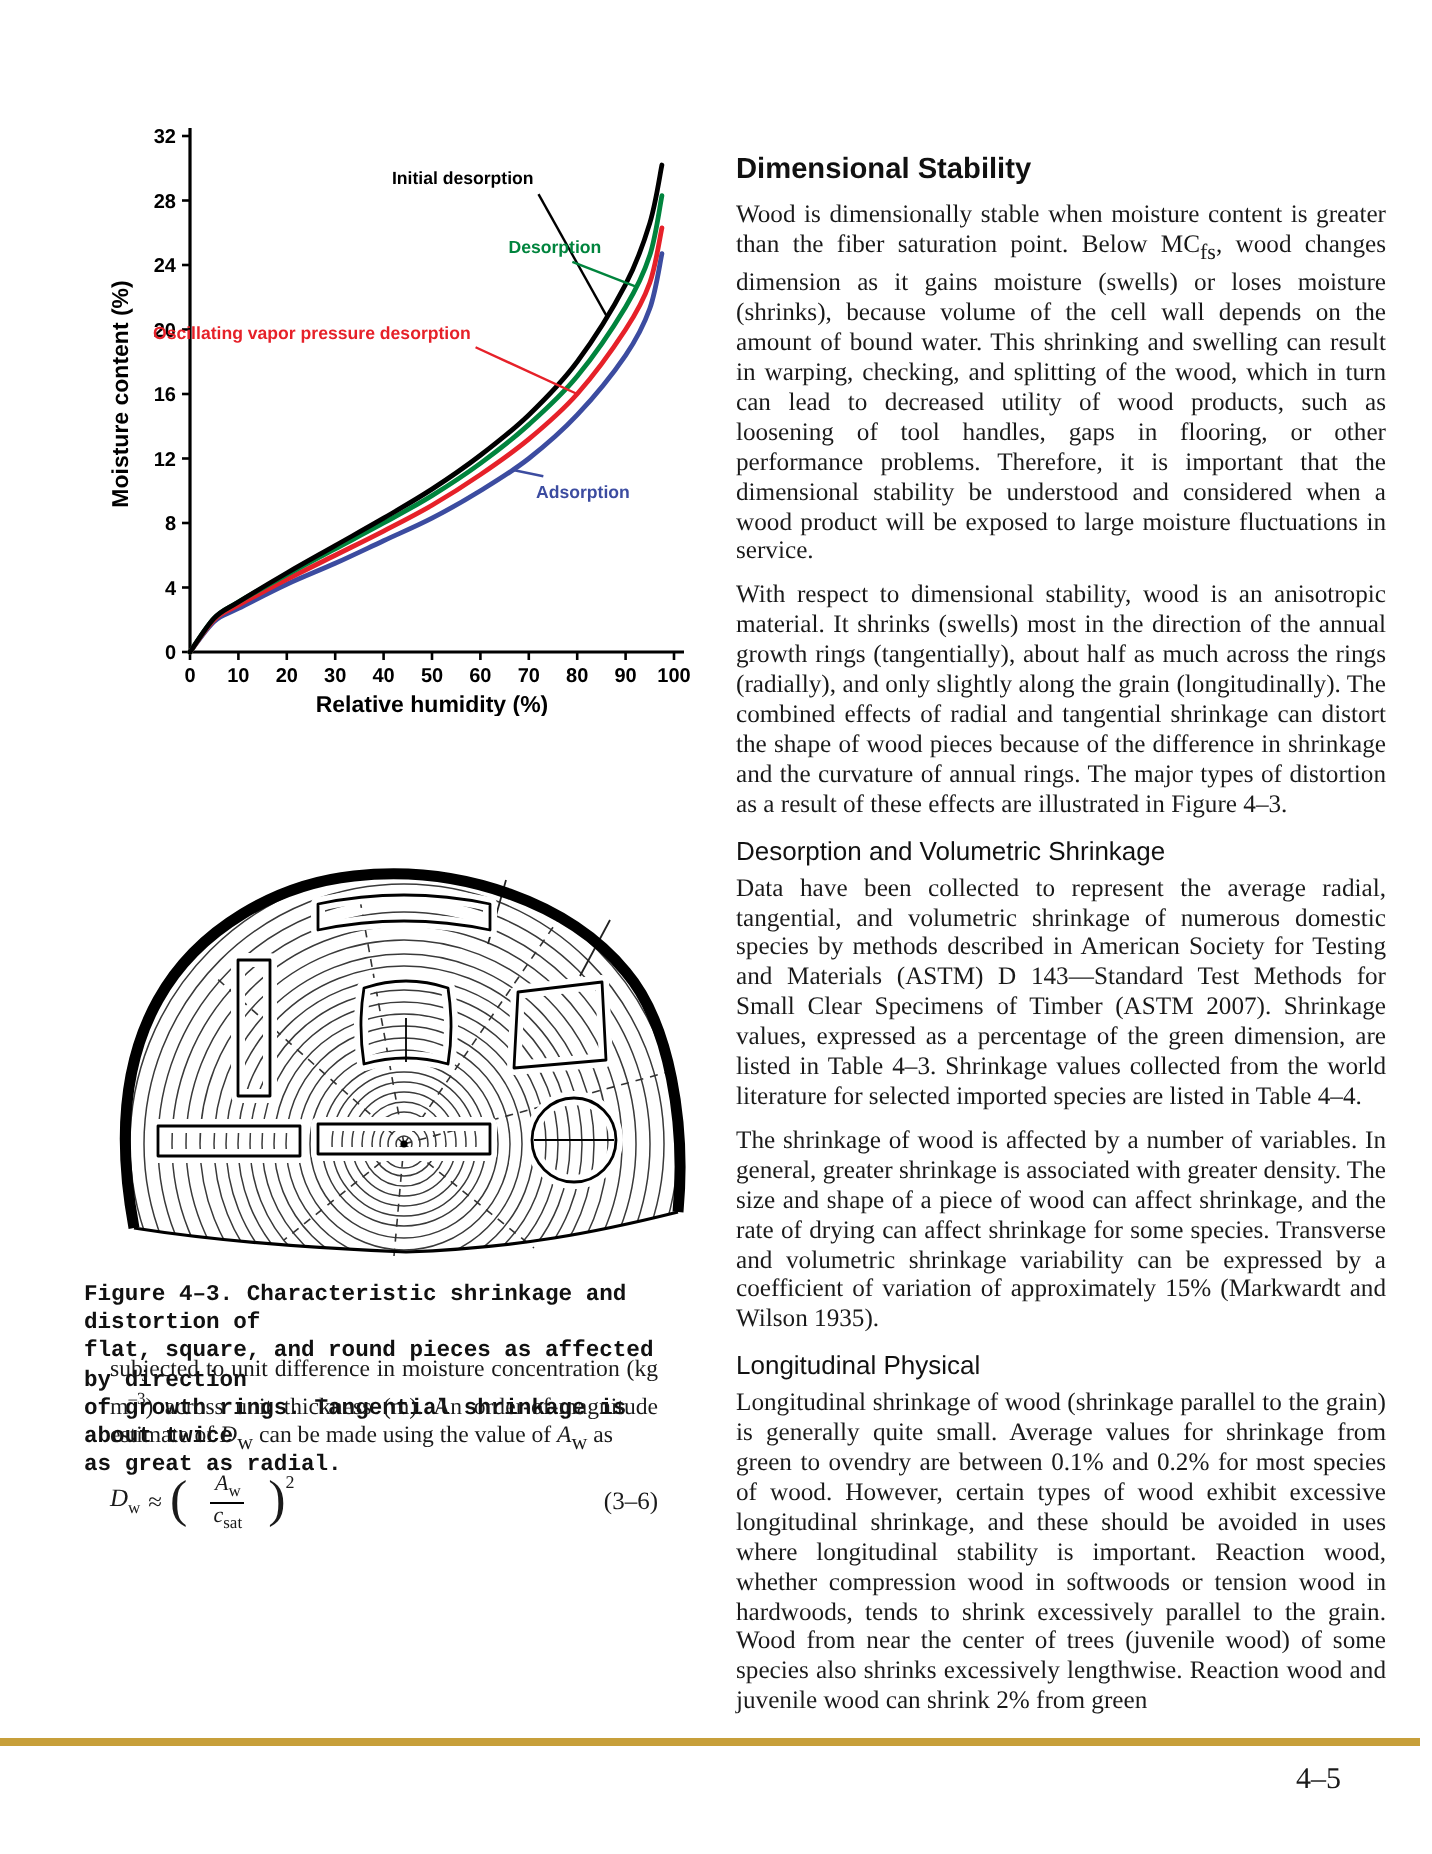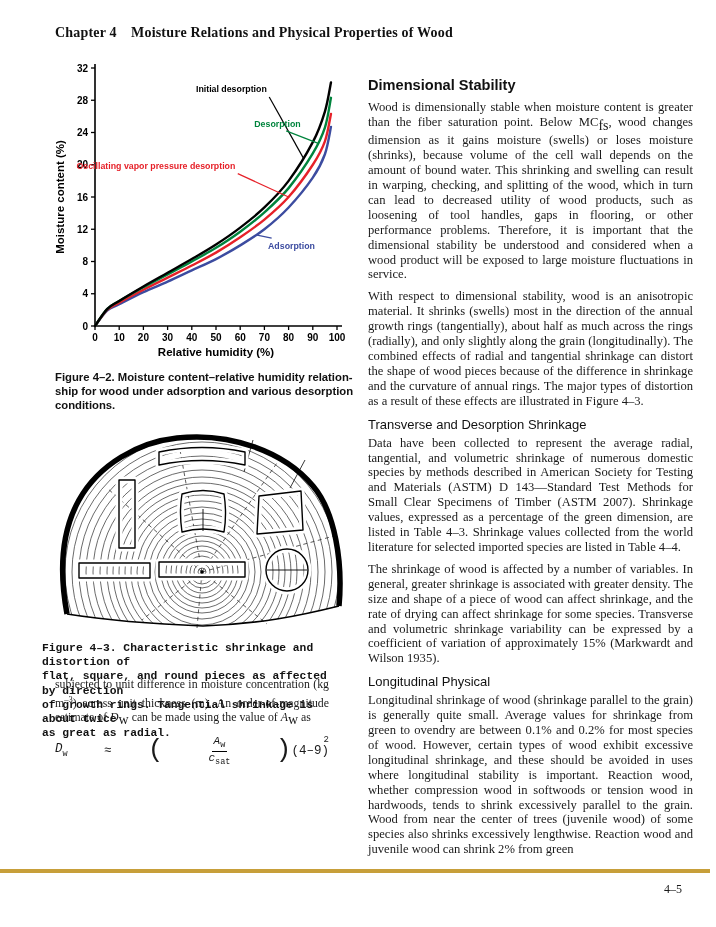--- a/index.html
+++ b/index.html
@@ -11,55 +11,54 @@
                   letter-spacing:.2px;color:#111;}
   
   .caption{font:bold 11.3px "Liberation Sans",sans-serif;line-height:14.2px;color:#111;
            white-space:pre-line;}
   .cap1{left:55px;top:370px;width:300px;}
   .cap2{left:42px;top:641px;width:300px;font-family:Liberation Mono, monospace;}
   
   .leftbottom{left:55px;top:677px;width:274px;font-size:11.8px;line-height:14.7px;
               text-align:justify;}
   .leftbottom p{margin:0;}
-  .eq{position:relative;margin:7px 0 8px;display:flex;justify-content:space-between;align-items:center;
-      font-style:italic;font-size:12.5px;font-family:Liberation Mono, monospace;}
+  .eq{position:relative;margin:7px 0 8px;display:flex;justify-content:flex-start;align-items:center;
+      font-style:italic;font-size:12.5px;}
   .eq .paren{font-style:normal;font-size:26px;font-weight:400;line-height:1;transform:translateY(-1px);}
   .eq sub{font-size:8.5px;font-style:normal;}
   .frac{display:inline-flex;flex-direction:column;align-items:center;font-size:11px;
         line-height:1.2;margin:0 11px;}
   .frac .num{border-bottom:.8px solid #000;padding:0 2px;}
   .frac .den{padding:0 2px;}
   .eq .exp{font-style:normal;font-size:9px;align-self:flex-start;transform:translateY(-2px);}
   .eq .eqno{position:absolute;right:0;top:50%;transform:translateY(-50%);font-style:normal;}
   
   .rightcol{left:368px;top:57px;width:325px;margin-top:20px;}
   .rightcol h2{margin:0 0 7px;font:bold 14.6px "Liberation Sans",sans-serif;color:#111;}
   .rightcol h3{margin:8px 0 4px;font:13px "Liberation Sans",sans-serif;font-weight:400;color:#111;}
   .rightcol p{margin:0 0 7px;font-size:12.6px;line-height:14.9px;text-align:justify;}
-  sub{font-size:14px;}
+  sub{font-size:11px;}
   sup{font-size:8.5px;}
   
   .gold-rule{left:0;top:869px;width:710px;height:4px;}
-  .page-number{left:664px;top:882px;font-size:12px;}
+  .page-number{left:648px;top:882px;font-size:15px;}
   
   #fig2-chart text{font-family:"Liberation Sans",sans-serif;font-weight:bold;fill:#000;}
   #fig2-chart .tick{font-size:10px;}
   #fig2-chart .axis-title{font-size:11.5px;}
   #fig2-chart .ann{font-size:8.8px;}
   
   #fig3 .halo{stroke:#fff;stroke-width:7;fill:none;stroke-linejoin:round;}
   #fig3 .piece{stroke:#000;stroke-width:1.4;fill:none;stroke-linejoin:round;}
 </style>
 </head>
 <body>
 
 <div class="page">
 
-  <div class="abs running-header">Chapter 4 Moisture Relations and Physical Properties of Wood</div>
 
   <svg id="fig2-chart" class="abs" style="left:50px;top:58px;" width="300" height="300" viewBox="0 0 300 300">
       <path d="M45,6 V268 H292" stroke="#000" stroke-width="1.6" fill="none"></path>
       <line x1="45" y1="268" x2="45" y2="272" stroke="#000" stroke-width="1.3"></line>
       <text x="45" y="283" text-anchor="middle" class="tick">0</text>
       <line x1="69.2" y1="268" x2="69.2" y2="272" stroke="#000" stroke-width="1.3"></line>
       <text x="69.2" y="283" text-anchor="middle" class="tick">10</text>
       <line x1="93.4" y1="268" x2="93.4" y2="272" stroke="#000" stroke-width="1.3"></line>
       <text x="93.4" y="283" text-anchor="middle" class="tick">20</text>
       <line x1="117.6" y1="268" x2="117.6" y2="272" stroke="#000" stroke-width="1.3"></line>
@@ -105,23 +104,20 @@
       <line x1="219.23999999999998" y1="39.025000000000006" x2="253.12" y2="99.655" stroke="#000000" stroke-width="1.2"></line>
       <text x="216.82" y="33.962500000000006" text-anchor="end" fill="#000000" class="ann" style="fill: rgb(0, 0, 0);">Initial desorption</text>
       <line x1="236.18" y1="72.88750000000002" x2="267.64" y2="85.14250000000001" stroke="#00843D" stroke-width="1.2"></line>
       <text x="250.7" y="68.63125" text-anchor="end" fill="#00843D" class="ann" style="fill: rgb(0, 132, 61);">Desorption</text>
       <line x1="187.78" y1="115.61875" x2="238.60000000000002" y2="139" stroke="#E62129" stroke-width="1.2"></line>
       <text x="185.35999999999999" y="111.36249999999998" text-anchor="end" fill="#E62129" class="ann" style="fill: rgb(230, 33, 41);">Oscillating vapor pressure desorption</text>
       <line x1="221.66" y1="180.11874999999998" x2="205.93" y2="176.89375" stroke="#3C4CA0" stroke-width="1.2"></line>
       <text x="218.03" y="191.18124999999998" text-anchor="start" fill="#3C4CA0" class="ann" style="fill: rgb(60, 76, 160);">Adsorption</text>
     </svg>
 
-  <div class="abs caption cap1">Figure 4–2. Moisture content–relative humidity relation-
-ship for wood under adsorption and various desorption
-conditions.</div>
 
   <svg id="fig3" class="abs" style="left:47px;top:430px;" width="305" height="205" viewBox="0 0 305 205">
     <defs>
       <clipPath id="domeClip">
         <path d="M20,184 C13,146 13,104 32,70 C52,34 92,12 130,8 C184,2 238,22 266,56 C288,82 296,132 292,176 C252,186 212,194 156,196 C106,194 58,190 20,184 Z"></path>
       </clipPath>
     </defs>
     <path fill="#fff" stroke="none" d="M20,184 C13,146 13,104 32,70 C52,34 92,12 130,8 C184,2 238,22 266,56 C288,82 296,132 292,176 C252,186 212,194 156,196 C106,194 58,190 20,184 Z"></path>
     <g id="rings" clip-path="url(#domeClip)">
         <circle cx="155" cy="142" r="4" fill="none" stroke="#3a3a3a" stroke-width="0.75"></circle>
@@ -201,29 +197,29 @@
     <div class="eq">
       <span><span>D</span><sub>w</sub></span>
       <span style="font-style:normal;margin:0 4px;">≈</span>
       <span class="paren">(</span>
       <span class="frac">
         <span class="num"><i>A</i><sub>w</sub></span>
         <span class="den"><i>c</i><sub>sat</sub></span>
       </span>
       <span class="paren">)</span>
       <span class="exp">2</span>
-      <span class="eqno">(4–9)</span>
+      <span class="eqno">(3–6)</span>
     </div>
   </div>
 
   <div class="abs rightcol">
     <h2>Dimensional Stability</h2>
     <p>Wood is dimensionally stable when moisture content is greater than the fiber saturation point. Below MC<sub>fs</sub>, wood changes dimension as it gains moisture (swells) or loses moisture (shrinks), because volume of the cell wall depends on the amount of bound water. This shrinking and swelling can result in warping, checking, and splitting of the wood, which in turn can lead to decreased utility of wood products, such as loosening of tool handles, gaps in flooring, or other performance problems. Therefore, it is important that the dimensional stability be understood and considered when a wood product will be exposed to large moisture fluctuations in service.</p>
     <p>With respect to dimensional stability, wood is an anisotropic material. It shrinks (swells) most in the direction of the annual growth rings (tangentially), about half as much across the rings (radially), and only slightly along the grain (longitudinally). The combined effects of radial and tangential shrinkage can distort the shape of wood pieces because of the difference in shrinkage and the curvature of annual rings. The major types of distortion as a result of these effects are illustrated in Figure 4–3.</p>
-    <h3>Transverse and Desorption Shrinkage</h3>
+    <h3>Desorption and Volumetric Shrinkage</h3>
     <p>Data have been collected to represent the average radial, tangential, and volumetric shrinkage of numerous domestic species by methods described in American Society for Testing and Materials (ASTM) D 143—Standard Test Methods for Small Clear Specimens of Timber (ASTM 2007). Shrinkage values, expressed as a percentage of the green dimension, are listed in Table 4–3. Shrinkage values collected from the world literature for selected imported species are listed in Table 4–4.</p>
     <p>The shrinkage of wood is affected by a number of variables. In general, greater shrinkage is associated with greater density. The size and shape of a piece of wood can affect shrinkage, and the rate of drying can affect shrinkage for some species. Transverse and volumetric shrinkage variability can be expressed by a coefficient of variation of approximately 15% (Markwardt and Wilson 1935).</p>
     <h3>Longitudinal Physical</h3>
     <p>Longitudinal shrinkage of wood (shrinkage parallel to the grain) is generally quite small. Average values for shrinkage from green to ovendry are between 0.1% and 0.2% for most species of wood. However, certain types of wood exhibit excessive longitudinal shrinkage, and these should be avoided in uses where longitudinal stability is important. Reaction wood, whether compression wood in softwoods or tension wood in hardwoods, tends to shrink excessively parallel to the grain. Wood from near the center of trees (juvenile wood) of some species also shrinks excessively lengthwise. Reaction wood and juvenile wood can shrink 2% from green</p>
   </div>
 
   <div class="abs gold-rule" style="background: rgb(199, 159, 58);"></div>
   <div class="abs page-number">4–5</div>
 
 </div>

